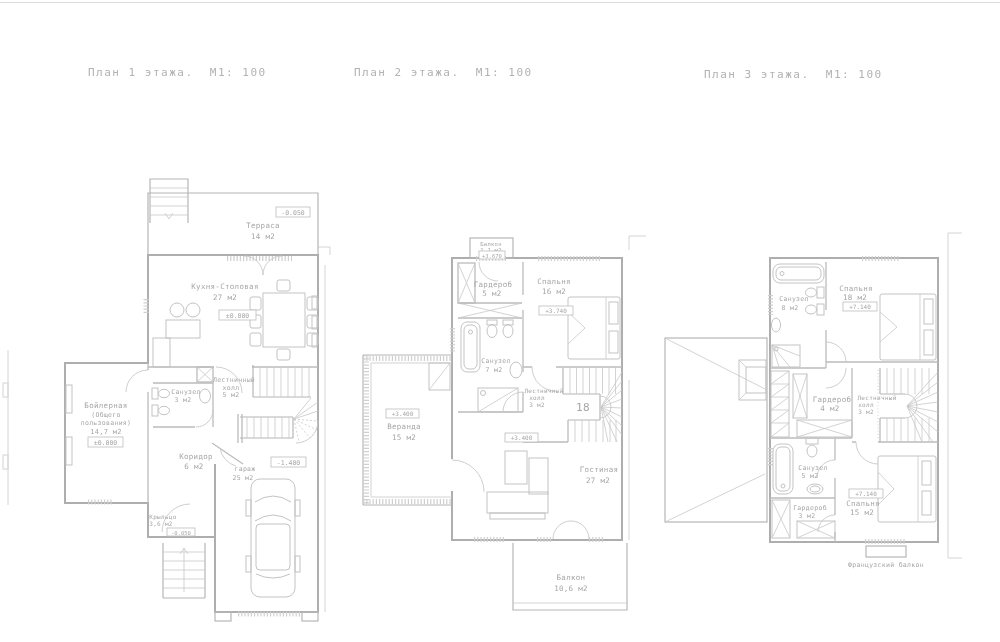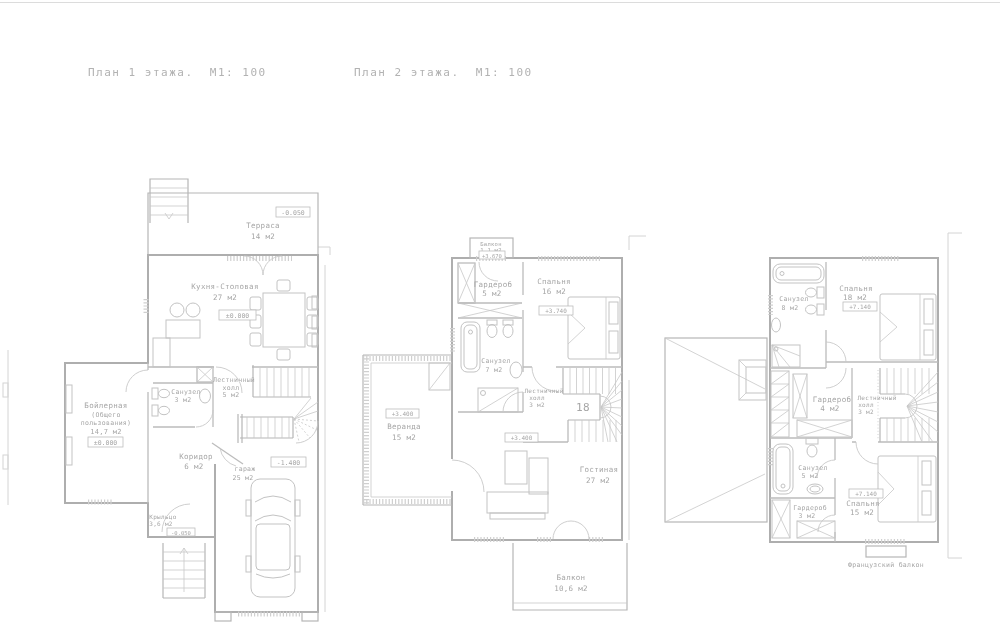--- a/index.html
+++ b/index.html
@@ -24,20 +24,21 @@
   rect.eb{stroke:#bdbdbd;stroke-width:.8;fill:#ffffff;}
 </style>
 </head>
 <body>
 
 <div class="canvas">
   <div class="topline"></div>
 
   <div class="title" style="left:88px;top:66px;">План 1 этажа.  М1: 100</div>
   <div class="title" style="left:354px;top:66px;">План 2 этажа.  М1: 100</div>
+  <div class="title" style="left:704px;top:68px;">План 3 этажа.  М1: 100</div>
 
   <svg width="1000" height="642" viewBox="0 0 1000 642">
 
   <g>
 
     <path class="faint" d="M8 350 V505"></path>
     <rect class="faint" x="3" y="383" width="5" height="14"></rect>
     <rect class="faint" x="3" y="455" width="5" height="14"></rect>
     <path class="faint" d="M325 265 V612 M318 247 H330 M330 247 V255"></path>
 

